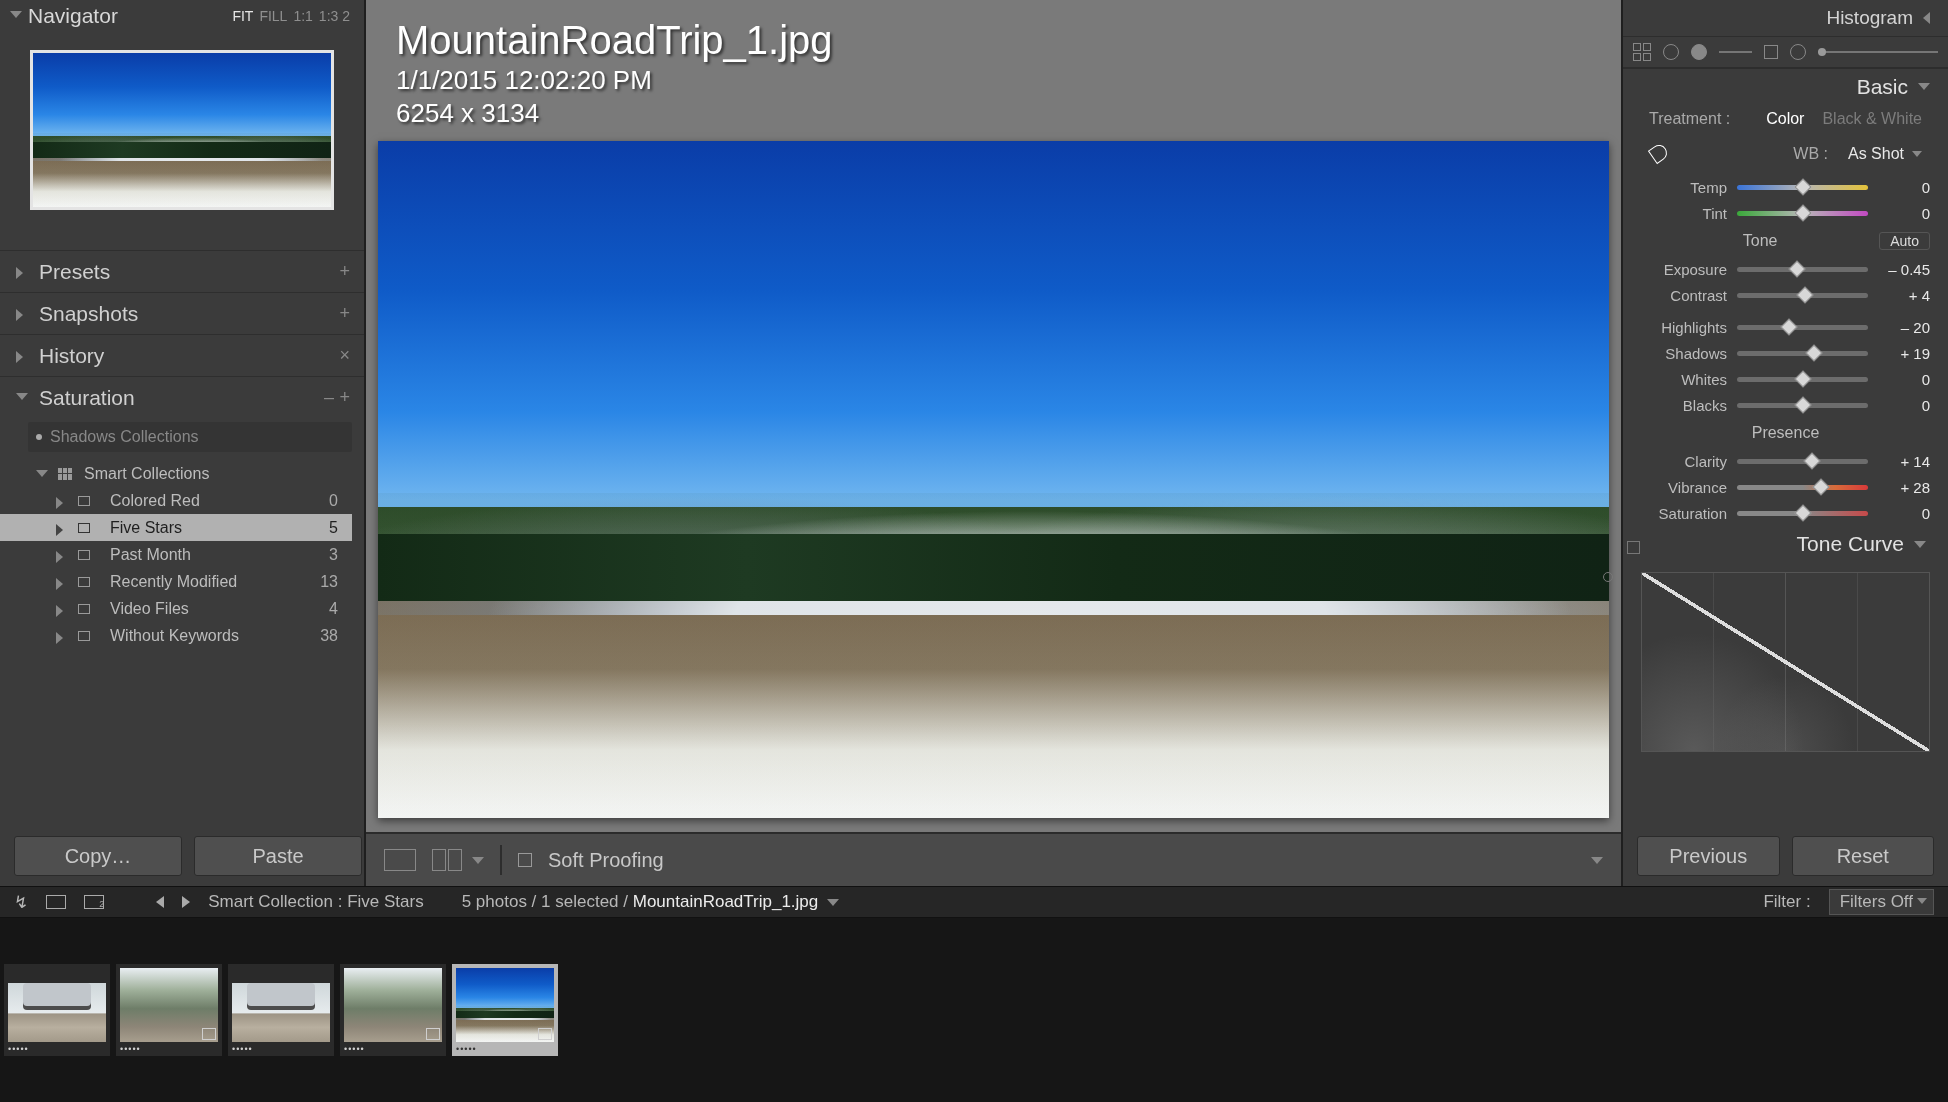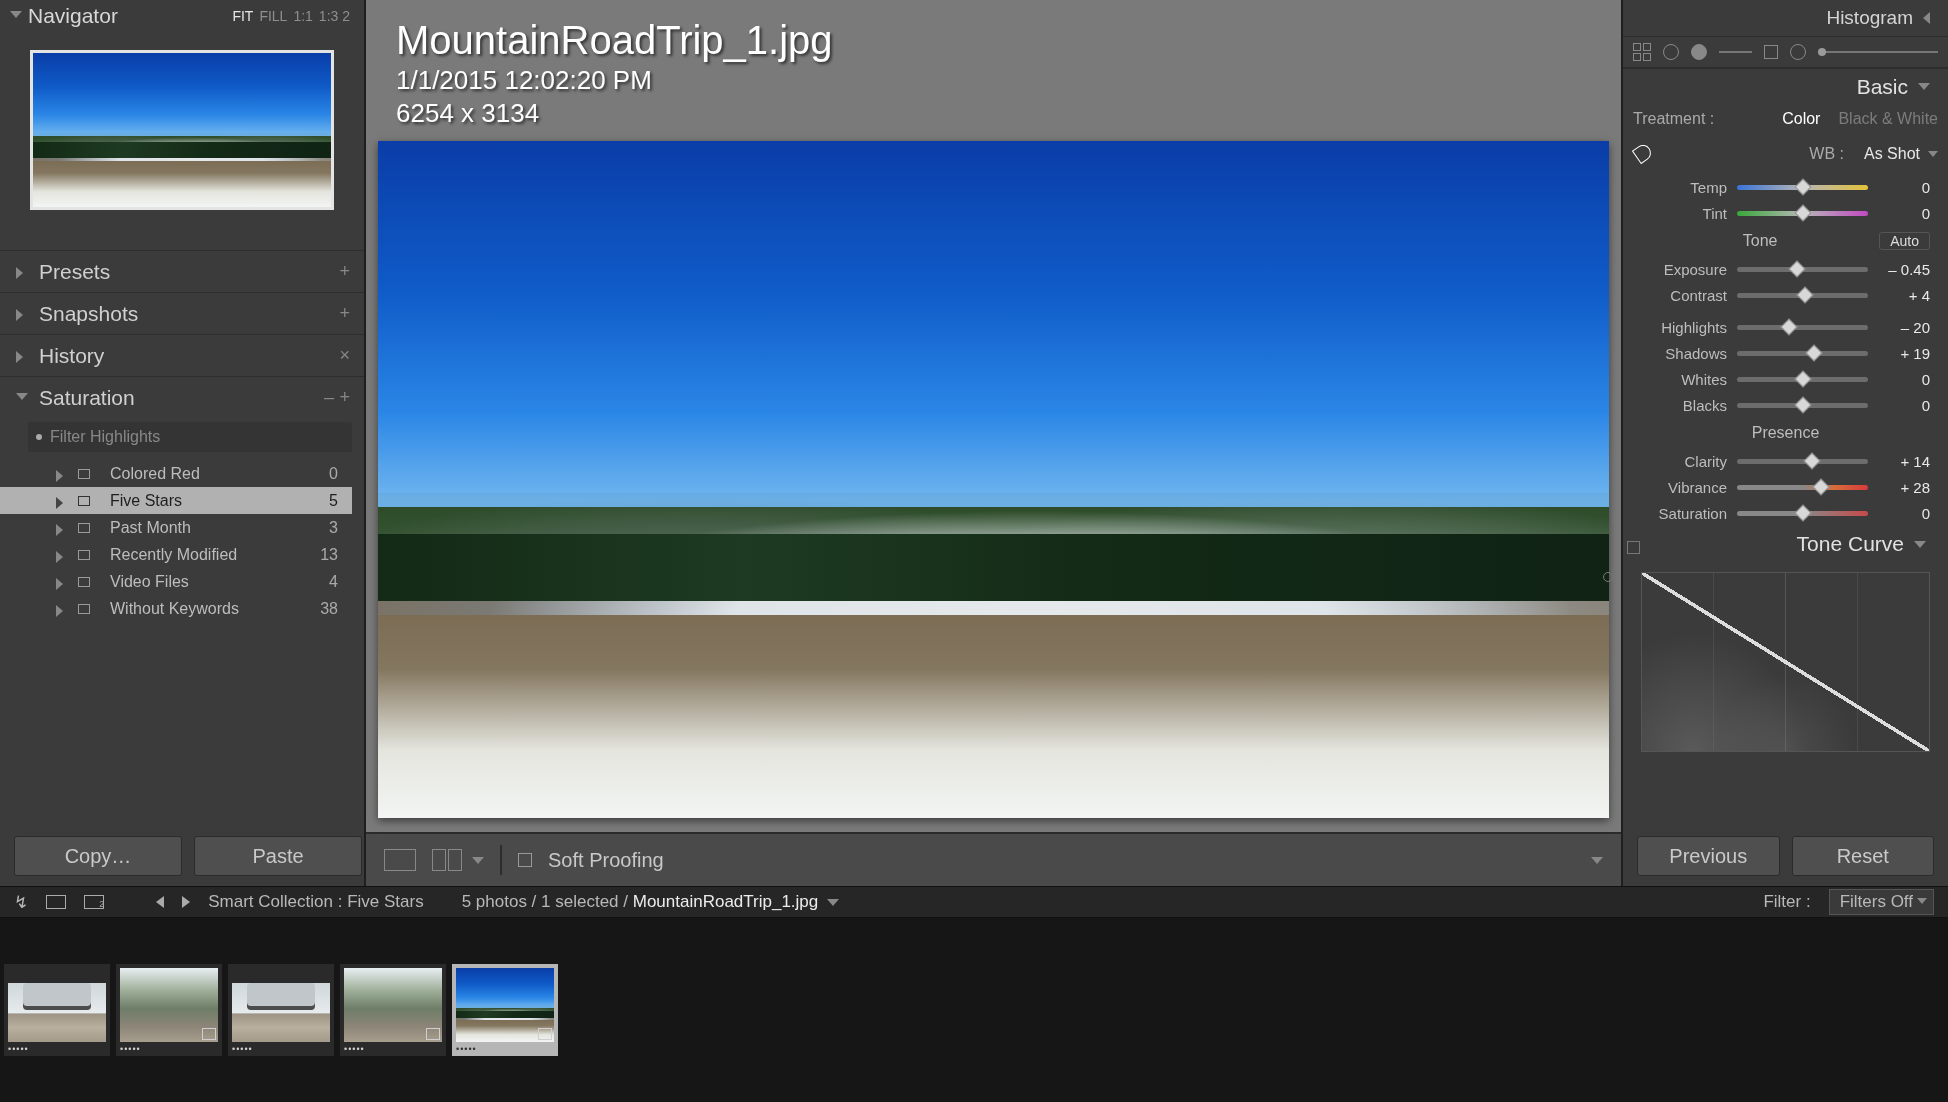--- a/index.html
+++ b/index.html
@@ -104,21 +104,21 @@
 .hist-row .circle { width:16px; height:16px; border:1px solid #888; border-radius:50%; display:inline-block; }
 .hist-row .circle.fill { background:#888; }
 .hist-row .squareb { width:14px; height:14px; border:1px solid #888; display:inline-block; }
 .hist-row .line { flex:1; height:2px; background:#767676; }
 .hist-row .dotline { width:120px; height:2px; background:#767676; position:relative; }
 .hist-row .dotline::before { content:""; position:absolute; left:0; top:-3px; width:8px; height:8px; background:#9a9a9a; border-radius:50%; }
 
 .r-section-header { display:flex; align-items:center; justify-content:flex-end; height:36px; padding:0 18px 0 0; color:#e2e2e2; font-size:21px; border-top:1px solid #2d2d2d; }
 .r-section-header .tri { margin-left:10px; }
 
-.r-row { display:flex; align-items:center; height:30px; padding:0 10px; font-size:16px; color:#bdbdbd; }
+.r-row { display:flex; align-items:center; height:30px; padding:0 26px; font-size:16px; color:#bdbdbd; }
 .r-row .labL { flex:1; color:#aaa; }
 .treatment-row .active { color:#fff; font-weight:500; }
 .treatment-row .inactive { color:#7c7c7c; margin-left:18px; }
 .wb-row { height:40px; }
 .wb-row .eyedrop { width:22px; height:22px; position:relative; }
 .wb-row .eyedrop::before { content:""; position:absolute; left:2px; top:2px; width:14px; height:14px; border:1px solid #fff; transform:rotate(-35deg); border-radius:0 50% 50% 0; }
 .wb-row .label-wb { margin-left:auto; margin-right:20px; color:#aaa; }
 .wb-row .value-wb { color:#e8e8e8; }
 .wb-row .chev-sm { margin-left:8px; width:0;height:0;border-left:5px solid transparent;border-right:5px solid transparent;border-top:6px solid #888; }
 
@@ -230,24 +230,36 @@
       </div>
       <div class="section-bar">
         <span class="tri down"></span>
         <span>Saturation</span>
         <span class="minus">–</span>
         <span class="plus">+</span>
       </div>
 
       <div class="filter-row">
         <span class="dot"></span>
-        <span>Filter Highlights</span>
+        <span>Shadows Collections</span>
       </div>
 
       <div class="tree" id="tree">
+        <div class="tree-row folder">
+          <span class="tri down"></span>
+          <span class="icon-grid">
+              <i></i>
+              <i></i>
+              <i></i>
+              <i></i>
+              <i></i>
+              <i></i>
+            </span>
+          <span class="label">Smart Collections</span>
+        </div>
 
       <div class="tree-row leaf">
             <span class="tri right leaf-tri" style="border-left-color:#888"></span>
             <span class="leaf-ico"></span>
             <span class="label">Colored Red</span>
             <span class="count">0</span>
           </div>
           <div class="tree-row leaf selected">
             <span class="tri right leaf-tri" style="border-left-color:#444"></span>
             <span class="leaf-ico"></span>

